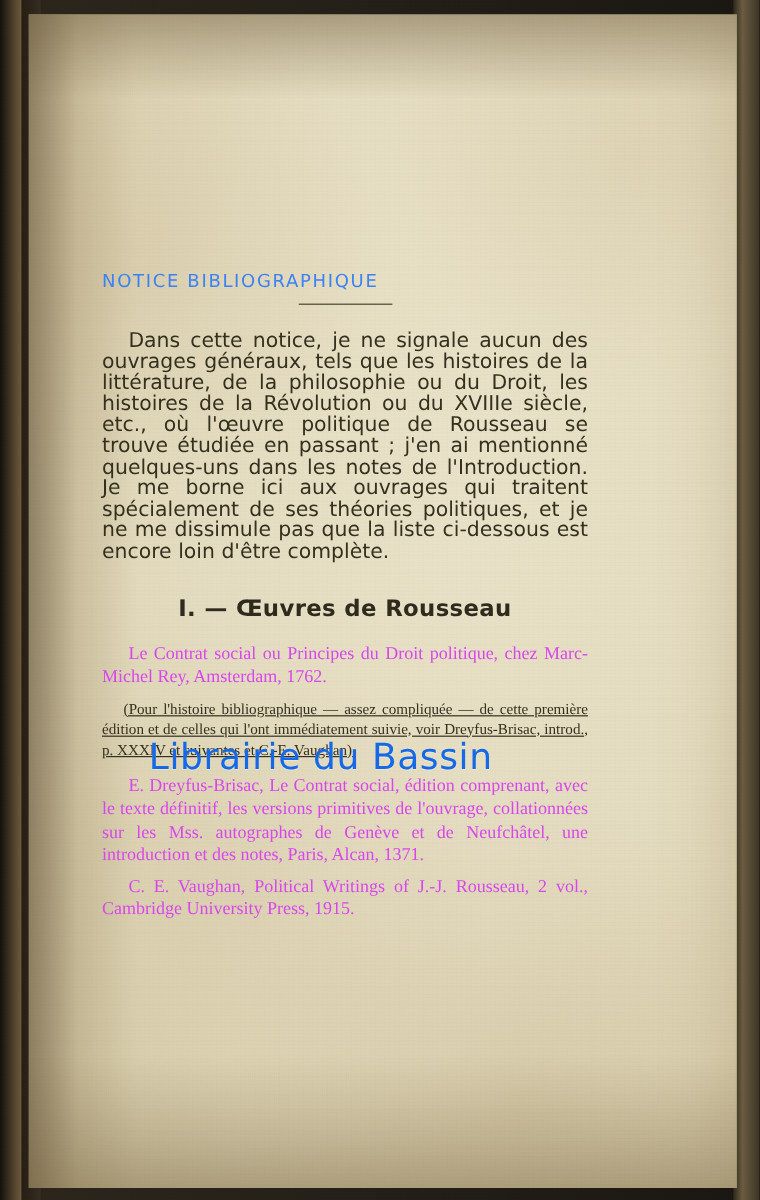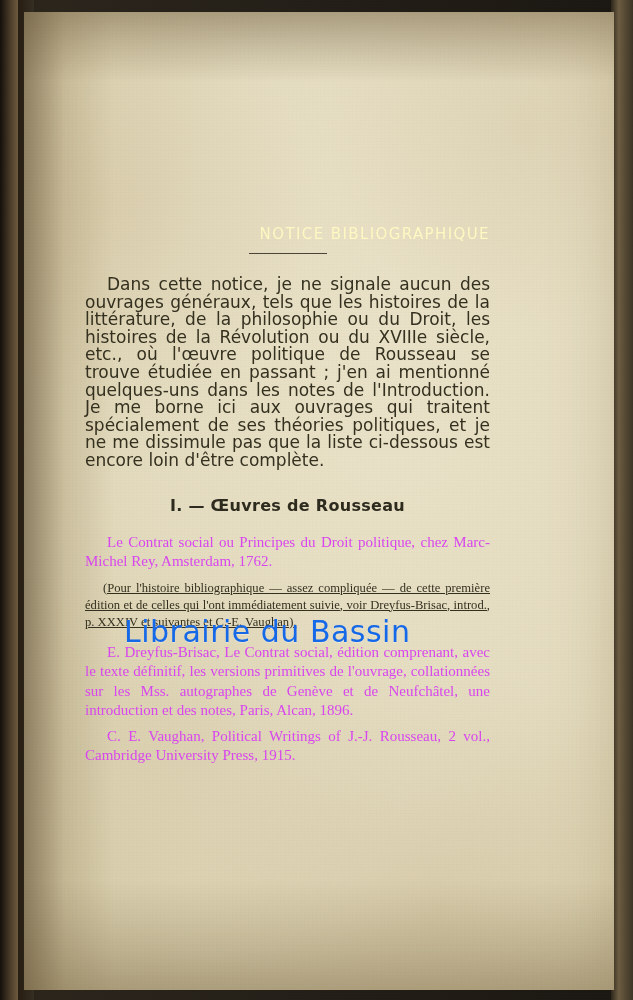--- a/index.html
+++ b/index.html
@@ -110,25 +110,25 @@
   
   .textblock {
     position: absolute;
     left: 85px;
     top: 225px;
     width: 405px;
     color: #2e2a20;
   }
 
   .doc-title {
-    text-align: right;
+    text-align: left;
     font-family: "DejaVu Sans", sans-serif;
     font-size: 15px;
     letter-spacing: 1.4px;
-    color: #fef9c3;
+    color: #3b82f6;
     margin: 0 0 10px 0;
     font-weight: 400;
   }
   .rule {
     width: 78px;
     height: 1px;
     background: #4a4436;
     margin: 8px auto 22px auto;
   }
 
@@ -139,21 +139,21 @@
     text-align: justify;
     text-indent: 22px;
     color: #34301f;
     margin: 0 0 26px 0;
   }
 
   .section-head {
     text-align: center;
     font-family: "DejaVu Sans", sans-serif;
     font-weight: bold;
-    font-size: 16px;
+    font-size: 19px;
     color: #2d2a1e;
     margin: 0 0 18px 0;
     letter-spacing: 0.3px;
   }
 
   .subsection-head {
     text-align: center;
     font-family: "DejaVu Sans", sans-serif;
     font-size: 11.5px;
     color: #33301f;
@@ -227,21 +227,21 @@
 
     <p class="intro">Dans cette notice, je ne signale aucun des ouvrages généraux, tels que les histoires de la littérature, de la philosophie ou du Droit, les histoires de la Révolution ou du XVIIIe siècle, etc., où l'œuvre politique de Rousseau se trouve étudiée en passant ; j'en ai mentionné quelques-uns dans les notes de l'Introduction. Je me borne ici aux ouvrages qui traitent spécialement de ses théories politiques, et je ne me dissimule pas que la liste ci-dessous est encore loin d'être complète.</p>
 
     <h2 class="section-head">I. — Œuvres de Rousseau</h2>
 
 
     <p class="entry">Le Contrat social ou Principes du Droit politique, chez Marc-Michel Rey, Amsterdam, 1762.</p>
 
     <p class="note">(Pour l'histoire bibliographique — assez compliquée — de cette première édition et de celles qui l'ont immédiatement suivie, voir Dreyfus-Brisac, introd., p. XXXIV et suivantes et C.-E. Vaughan).</p>
 
-    <p class="entry">E. Dreyfus-Brisac, Le Contrat social, édition comprenant, avec le texte définitif, les versions primitives de l'ouvrage, collationnées sur les Mss. autographes de Genève et de Neufchâtel, une introduction et des notes, Paris, Alcan, 1896.</p>
+    <p class="entry">E. Dreyfus-Brisac, Le Contrat social, édition comprenant, avec le texte définitif, les versions primitives de l'ouvrage, collationnées sur les Mss. autographes de Genève et de Neufchâtel, une introduction et des notes, Paris, Alcan, 1371.</p>
 
     <p class="entry">C. E. Vaughan, Political Writings of J.-J. Rousseau, 2 vol., Cambridge University Press, 1915.</p>
 
   </div>
 
   <div class="watermark" style="color: rgb(21, 105, 232);">Librairie du Bassin</div>
 
   <div class="grain"></div>
 </div>
 

